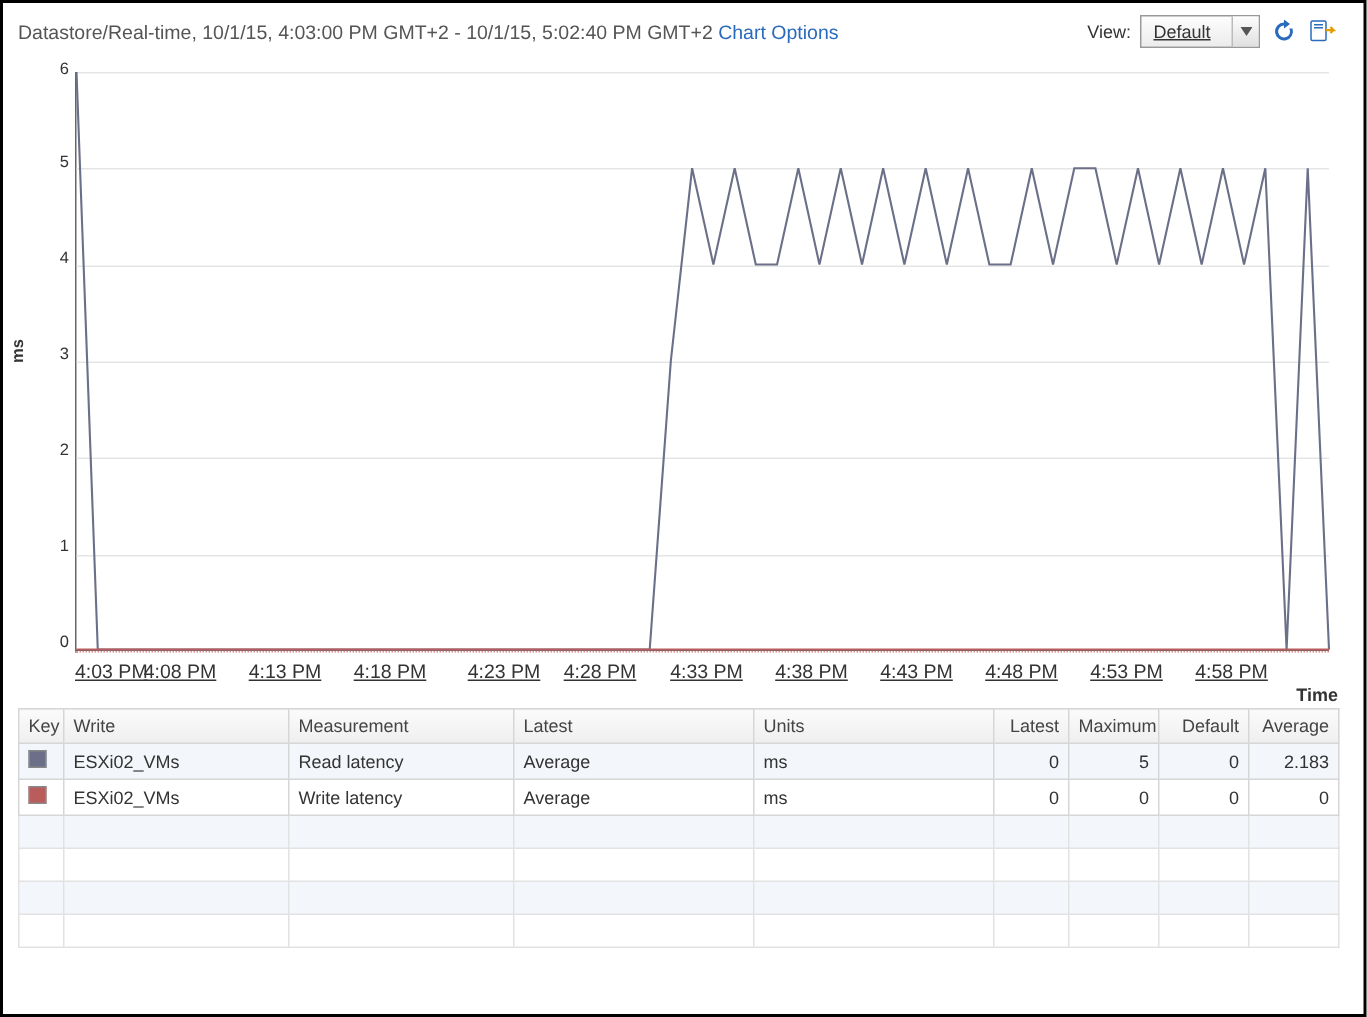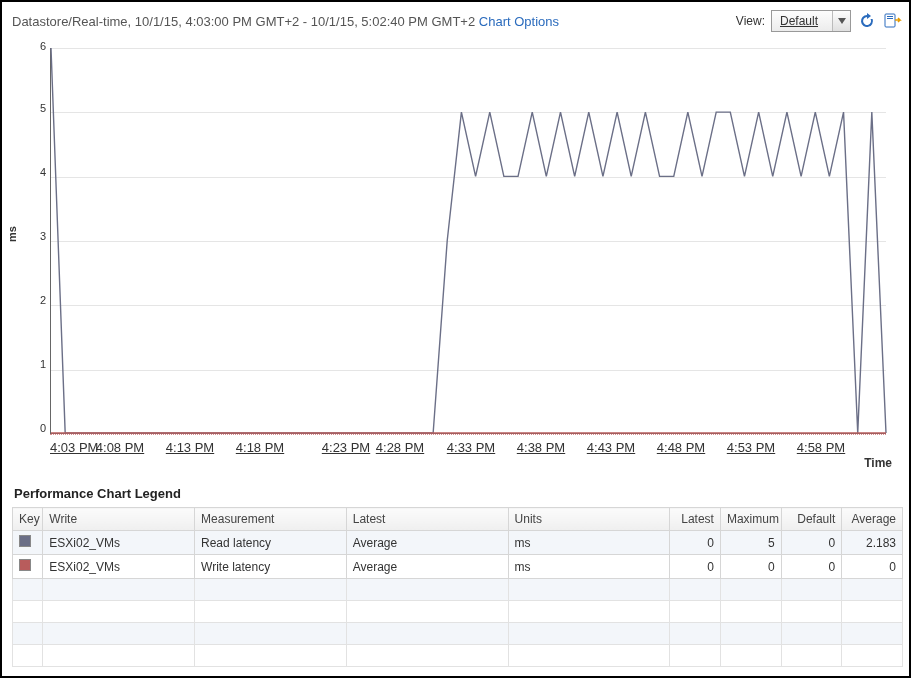--- a/index.html
+++ b/index.html
@@ -7,21 +7,21 @@
     margin: 0;
     font-family: Arial, Helvetica, sans-serif;
     font-size: 12px;
     color: #333;
     background: #fff;
   }
   .frame {
     width: 911px;
     height: 678px;
     border: 2px solid #000;
-    padding: 6px 6px 10px 10px;
+    padding: 6px 17px 10px 10px;
     position: relative;
   }
   .header-row {
     display: flex;
     align-items: center;
     justify-content: space-between;
     padding: 2px 0 6px 0;
   }
   .title-block { color: #555; font-size: 13px; }
   .chart-options-link { color: #2a6bbd; cursor: pointer; }
@@ -176,33 +176,32 @@
           <path d="M0.0 0.0 L14.2 386.0 L28.3 386.0 L42.5 386.0 L56.7 386.0 L70.8 386.0 L85.0 386.0 L99.2 386.0 L113.4 386.0 L127.5 386.0 L141.7 386.0 L155.9 386.0 L170.0 386.0 L184.2 386.0 L198.4 386.0 L212.5 386.0 L226.7 386.0 L240.9 386.0 L255.1 386.0 L269.2 386.0 L283.4 386.0 L297.6 386.0 L311.7 386.0 L325.9 386.0 L340.1 386.0 L354.2 386.0 L368.4 386.0 L382.6 386.0 L396.7 193.0 L410.9 64.3 L425.1 128.7 L439.3 64.3 L453.4 128.7 L467.6 128.7 L481.8 64.3 L495.9 128.7 L510.1 64.3 L524.3 128.7 L538.4 64.3 L552.6 128.7 L566.8 64.3 L580.9 128.7 L595.1 64.3 L609.3 128.7 L623.5 128.7 L637.6 64.3 L651.8 128.7 L666.0 64.3 L680.1 64.3 L694.3 128.7 L708.5 64.3 L722.6 128.7 L736.8 64.3 L751.0 128.7 L765.2 64.3 L779.3 128.7 L793.5 64.3 L807.7 386.0 L821.8 64.3 L836.0 386.0 " fill="none" stroke="#6b6f87" stroke-width="1.4"></path>
           <path d="M0.0 386.0 L14.2 386.0 L28.3 386.0 L42.5 386.0 L56.7 386.0 L70.8 386.0 L85.0 386.0 L99.2 386.0 L113.4 386.0 L127.5 386.0 L141.7 386.0 L155.9 386.0 L170.0 386.0 L184.2 386.0 L198.4 386.0 L212.5 386.0 L226.7 386.0 L240.9 386.0 L255.1 386.0 L269.2 386.0 L283.4 386.0 L297.6 386.0 L311.7 386.0 L325.9 386.0 L340.1 386.0 L354.2 386.0 L368.4 386.0 L382.6 386.0 L396.7 386.0 L410.9 386.0 L425.1 386.0 L439.3 386.0 L453.4 386.0 L467.6 386.0 L481.8 386.0 L495.9 386.0 L510.1 386.0 L524.3 386.0 L538.4 386.0 L552.6 386.0 L566.8 386.0 L580.9 386.0 L595.1 386.0 L609.3 386.0 L623.5 386.0 L637.6 386.0 L651.8 386.0 L666.0 386.0 L680.1 386.0 L694.3 386.0 L708.5 386.0 L722.6 386.0 L736.8 386.0 L751.0 386.0 L765.2 386.0 L779.3 386.0 L793.5 386.0 L807.7 386.0 L821.8 386.0 L836.0 386.0 " fill="none" stroke="#b85c5c" stroke-width="1.4"></path>
         </svg>
     </div>
     <div class="x-dotted" style="top:392px"></div>
 
     <div class="x-tick-label first" style="left:38px">4:03 PM</div>
     <div class="x-tick-label" style="left:108px">4:08 PM</div>
     <div class="x-tick-label" style="left:178px">4:13 PM</div>
     <div class="x-tick-label" style="left:248px">4:18 PM</div>
-    <div class="x-tick-label" style="left:334px">4:23 PM</div>
+    <div class="x-tick-label" style="left:324px">4:23 PM</div>
     <div class="x-tick-label" style="left:388px">4:28 PM</div>
     <div class="x-tick-label" style="left:459px">4:33 PM</div>
     <div class="x-tick-label" style="left:529px">4:38 PM</div>
     <div class="x-tick-label" style="left:599px">4:43 PM</div>
     <div class="x-tick-label" style="left:669px">4:48 PM</div>
     <div class="x-tick-label" style="left:739px">4:53 PM</div>
     <div class="x-tick-label" style="left:809px">4:58 PM</div>
 
     <div class="x-axis-title">Time</div>
   </div>
 
-  <div class="legend-title">Performance Chart Legend</div>
   <table class="legend-table">
     <colgroup>
       <col class="col-key">
         <col class="col-object">
         <col class="col-meas">
         <col class="col-rollup">
       <col class="col-units">
         <col class="col-latest">
         <col class="col-max">
         <col class="col-min">

